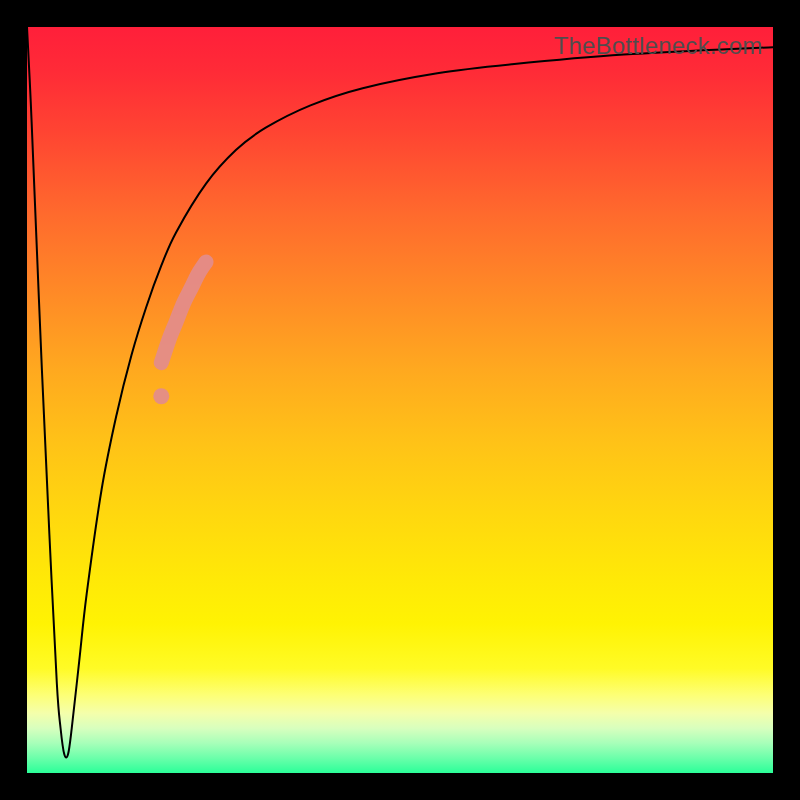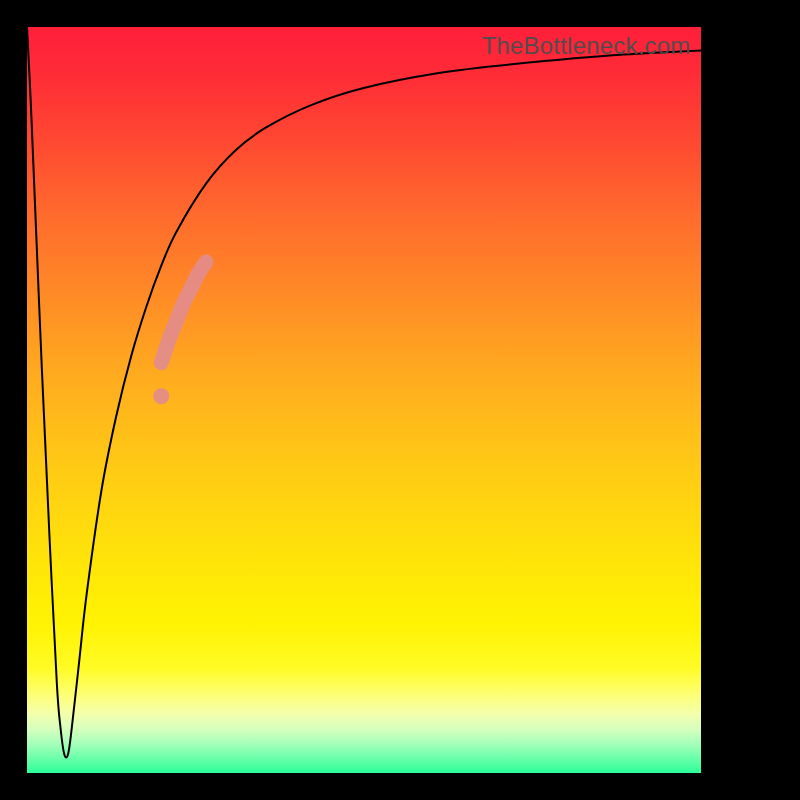--- a/index.html
+++ b/index.html
@@ -15,21 +15,21 @@
     position: absolute;
     left: 0; top: 0;
     width: 800px;
     height: 800px;
     background: #000;
   }
   .plot {
     position: absolute;
     left: 27px;
     top: 27px;
-    width: 674px;
+    width: 746px;
     height: 746px;
     overflow: hidden;
   }
   .gradient {
     position: absolute;
     left: 0; top: 0; right: 0; bottom: 0;
     background: linear-gradient(
       to bottom,
       #ff1f3a 0%,
       #ff2b37 6%,

